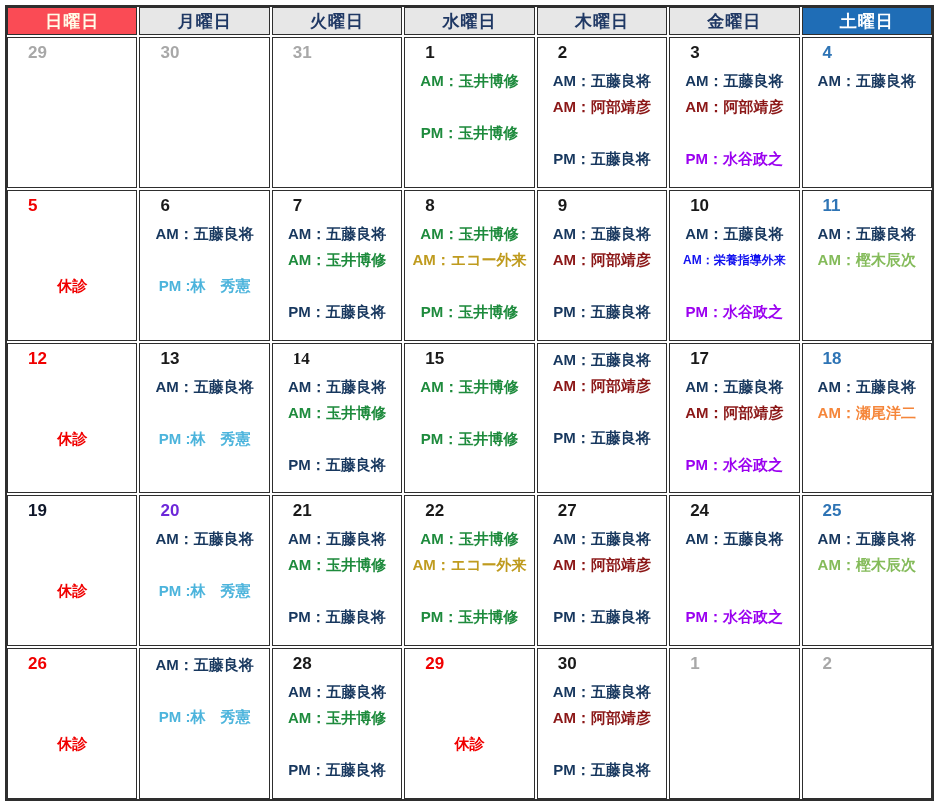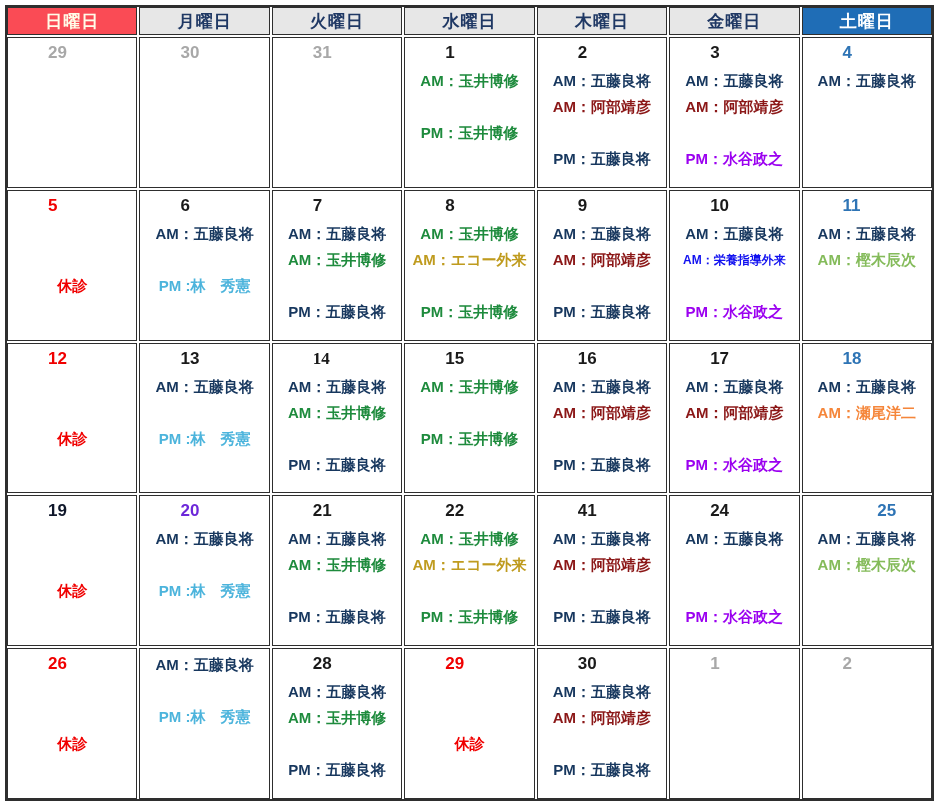--- a/index.html
+++ b/index.html
@@ -26,21 +26,21 @@
   }
   .hcell.wd  { background: #e7e7e7; color: #1f3864; }
   .hcell.sun { background: #fa4b55; color: #fffce8; }
   .hcell.sat { background: #1f6db6; color: #ffffff; }
   .cell {
     border: 1px solid #2e2e2e;
     background: #ffffff;
     padding-top: 3px;
     overflow: hidden;
   }
-  .daynum { height: 27px; padding-left: 6px; font-size: 17px; line-height: 24px; margin-left: 34px; }
+  .daynum { height: 27px; padding-left: 20px; font-size: 17px; line-height: 24px; }
   .slot {
     height: 26px; line-height: 26px;
     text-align: center; font-size: 15px;
     white-space: pre;
   }
   .slot.small { font-size: 12px; }
 </style>
 </head>
 <body>
 
@@ -172,21 +172,20 @@
       <div class="slot" style="color: rgb(23, 55, 94);">PM：五藤良将</div>
     </div>
     <div class="cell">
       <div class="daynum" style="color: rgb(26, 26, 26);">15</div>
       <div class="slot" style="color: rgb(30, 139, 61);">AM：玉井博修</div>
       <div class="slot"></div>
       <div class="slot" style="color: rgb(30, 139, 61);">PM：玉井博修</div>
       <div class="slot"></div>
     </div>
     <div class="cell">
-      <div class="daynum" style="color: rgb(26, 26, 26);">16</div>
       <div class="slot" style="color: rgb(23, 55, 94);">AM：五藤良将</div>
       <div class="slot" style="color: rgb(139, 23, 23);">AM：阿部靖彦</div>
       <div class="slot"></div>
       <div class="slot" style="color: rgb(23, 55, 94);">PM：五藤良将</div>
     </div>
     <div class="cell">
       <div class="daynum" style="color: rgb(26, 26, 26);">17</div>
       <div class="slot" style="color: rgb(23, 55, 94);">AM：五藤良将</div>
       <div class="slot" style="color: rgb(139, 23, 23);">AM：阿部靖彦</div>
       <div class="slot"></div>
@@ -221,35 +220,35 @@
       <div class="slot" style="color: rgb(23, 55, 94);">PM：五藤良将</div>
     </div>
     <div class="cell">
       <div class="daynum" style="color: rgb(26, 26, 26);">22</div>
       <div class="slot" style="color: rgb(30, 139, 61);">AM：玉井博修</div>
       <div class="slot" style="color: rgb(191, 155, 30);">AM：エコー外来</div>
       <div class="slot"></div>
       <div class="slot" style="color: rgb(30, 139, 61);">PM：玉井博修</div>
     </div>
     <div class="cell">
-      <div class="daynum" style="color: rgb(26, 26, 26);">41</div>
+      <div class="daynum" style="color: rgb(26, 26, 26);">27</div>
       <div class="slot" style="color: rgb(23, 55, 94);">AM：五藤良将</div>
       <div class="slot" style="color: rgb(139, 23, 23);">AM：阿部靖彦</div>
       <div class="slot"></div>
       <div class="slot" style="color: rgb(23, 55, 94);">PM：五藤良将</div>
     </div>
     <div class="cell">
       <div class="daynum" style="color: rgb(26, 26, 26);">24</div>
       <div class="slot" style="color: rgb(23, 55, 94);">AM：五藤良将</div>
       <div class="slot"></div>
       <div class="slot"></div>
       <div class="slot" style="color: rgb(155, 0, 240);">PM：水谷政之</div>
     </div>
     <div class="cell">
-      <div class="daynum" style="color: rgb(46, 116, 181); text-align: center;">25</div>
+      <div class="daynum" style="color: rgb(46, 116, 181);">25</div>
       <div class="slot" style="color: rgb(23, 55, 94);">AM：五藤良将</div>
       <div class="slot" style="color: rgb(132, 187, 90);">AM：樫木辰次</div>
       <div class="slot"></div>
       <div class="slot"></div>
     </div>
     <div class="cell">
       <div class="daynum" style="color: rgb(240, 0, 0);">26</div>
       <div class="slot"></div>
       <div class="slot"></div>
       <div class="slot" style="color: rgb(240, 0, 0);">休診</div>

